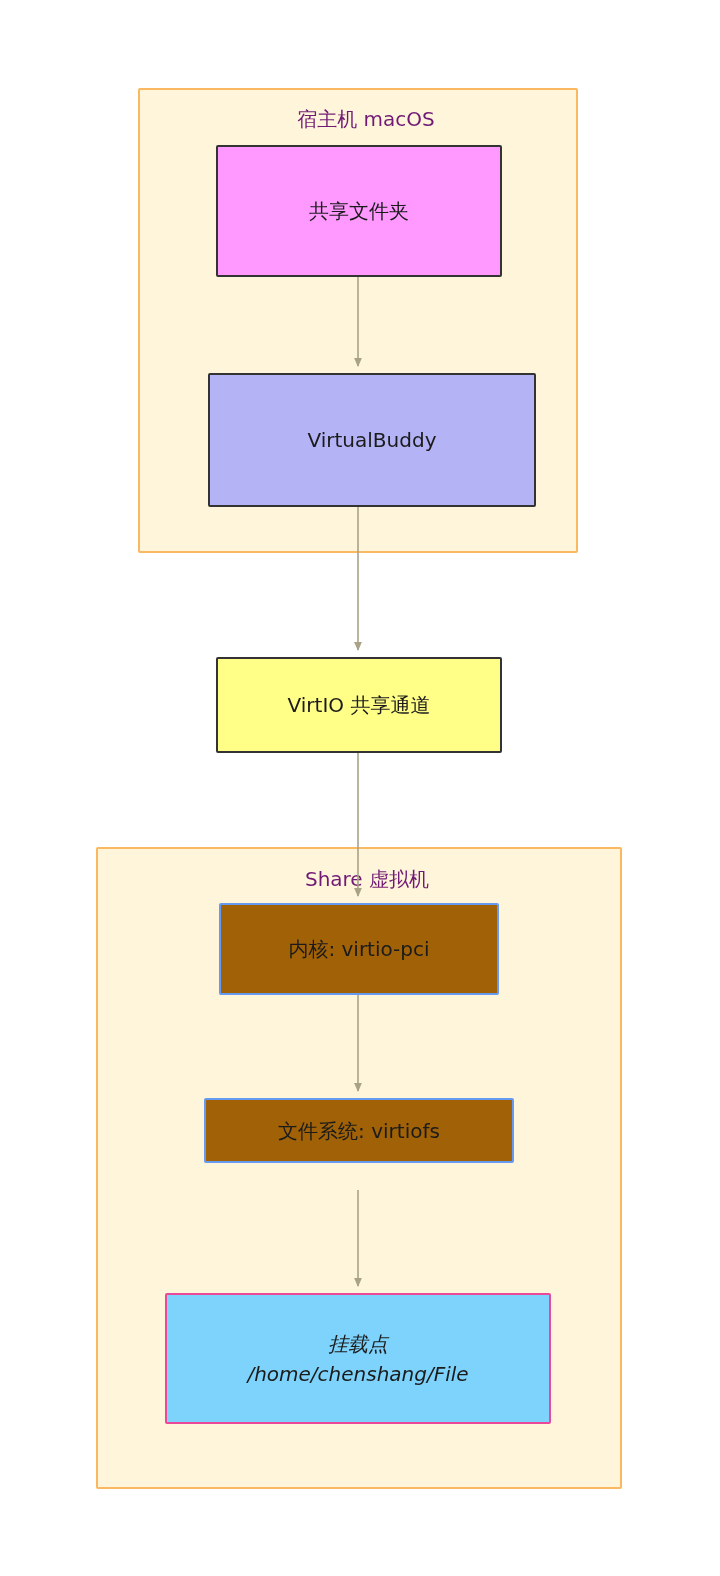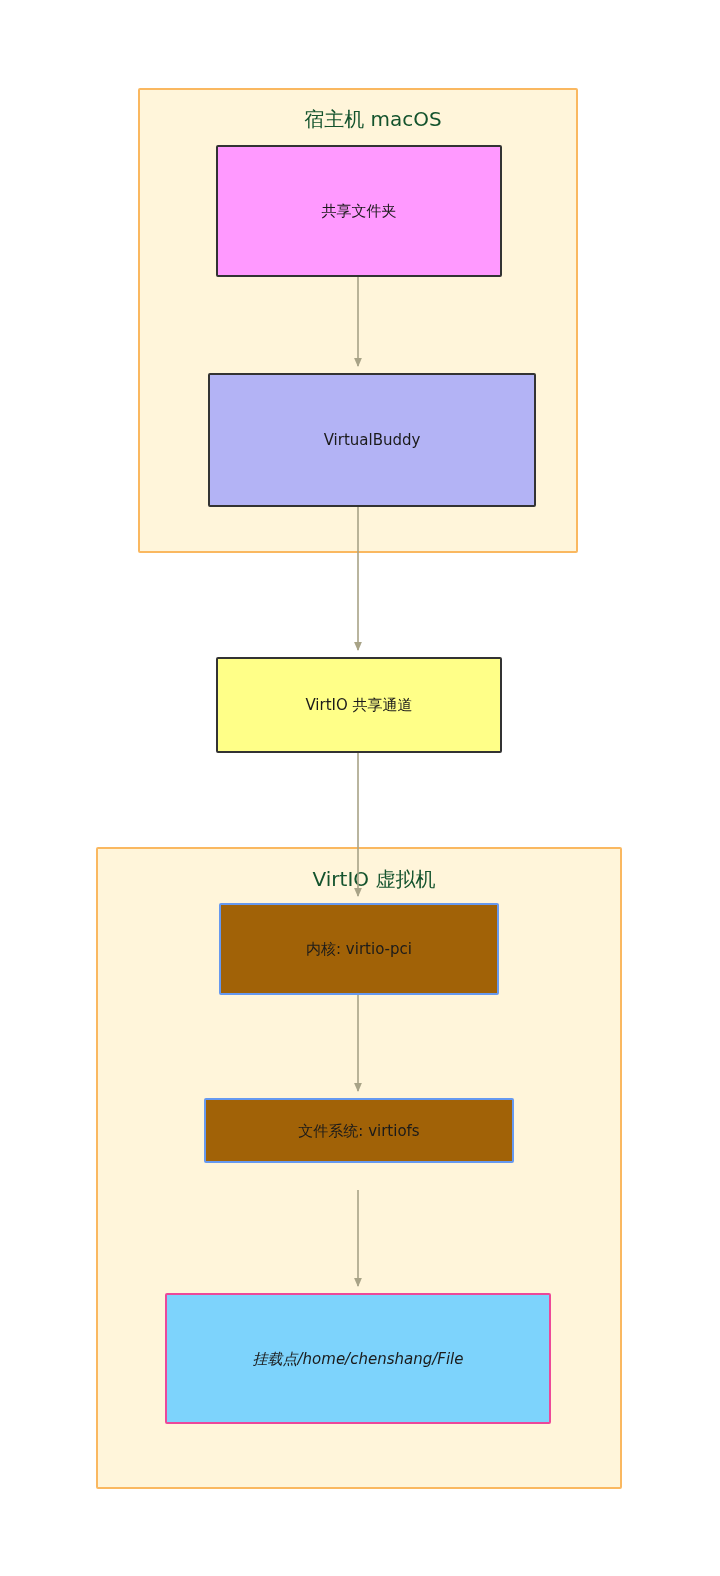--- a/index.html
+++ b/index.html
@@ -25,24 +25,24 @@
   
   .subgraph {
     position: absolute;
     box-sizing: border-box;
     background: #fff5da;
     border: 2px solid #fab860;
     border-radius: 2px;
   }
   .subgraph-title {
     position: absolute;
-    left: 15px;
+    left: 8px;
     width: 100%;
     text-align: center;
-    color: #14532d;
+    color: #701a75;
     font-size: 20px;
     line-height: 24px;
     white-space: nowrap;
     pointer-events: none;
   }
 
   #subgraph-host {
     left: 138px;
     top: 88px;
     width: 440px;
@@ -56,25 +56,26 @@
     width: 526px;
     height: 642px;
   }
   #subgraph-vm .subgraph-title { top: 18px; }
 
   
   .node {
     position: absolute;
     box-sizing: border-box;
     display: flex;
+    flex-direction: column;
     align-items: center;
     justify-content: center;
     border-radius: 2px;
     color: #1b1b1b;
-    font-size: 15px;
+    font-size: 20px;
     line-height: 30px;
     text-align: center;
     white-space: nowrap;
   }
   .node .line { display: block; }
 
   .node-pink {
     background: #ff99ff;
     border: 2px solid #333333;
   }
@@ -115,21 +116,21 @@
 </head>
 <body>
 
 <div id="diagram">
 
   <div class="subgraph" id="subgraph-host">
     <div class="subgraph-title">宿主机 macOS</div>
   </div>
 
   <div class="subgraph" id="subgraph-vm">
-    <div class="subgraph-title">VirtIO 虚拟机</div>
+    <div class="subgraph-title">Share 虚拟机</div>
   </div>
 
   <svg id="edges" viewBox="0 0 720 1576" width="720" height="1576">
     <defs>
       <marker id="arrowhead" markerWidth="9" markerHeight="9" refX="8" refY="4.5" orient="auto" markerUnits="userSpaceOnUse">
         <path d="M0,0.6 L9,4.5 L0,8.4 z" fill="#a8a387"></path>
       </marker>
     </defs>
 
     <line x1="358" y1="277" x2="358" y2="366" stroke="#a8a387" stroke-width="1.6" marker-end="url(#arrowhead)"></line>

